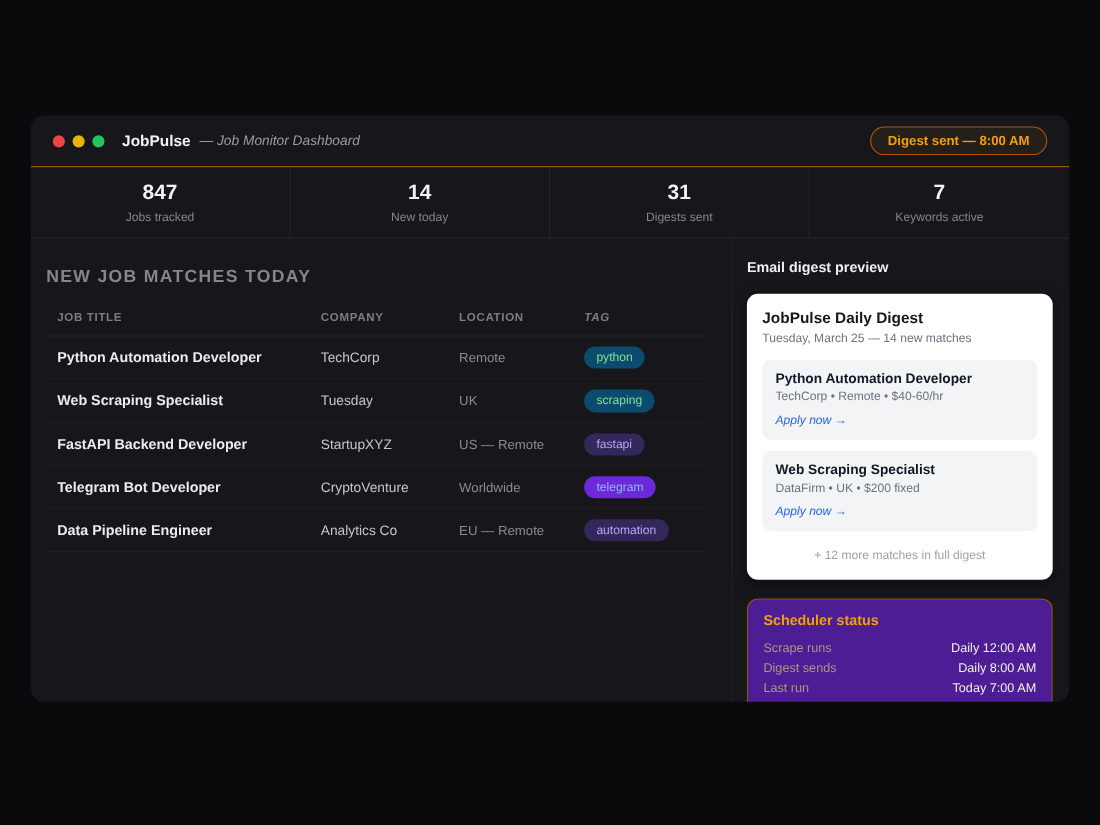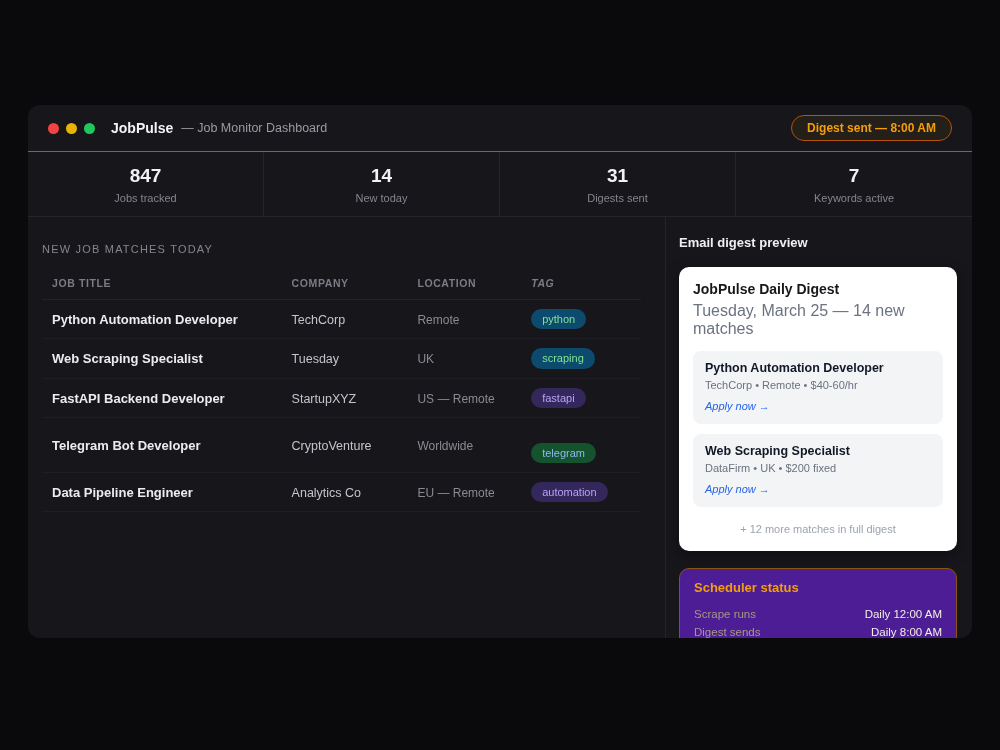--- a/index.html
+++ b/index.html
@@ -24,21 +24,21 @@
     display: flex; align-items: center;
     padding: 0 20px;
     border-bottom: 1px solid #a16207;
   }
   .lights { display: flex; gap: 7px; }
   .light { width: 11px; height: 11px; border-radius: 50%; display: inline-block; }
   .light.red { background: #ef4444; }
   .light.yellow { background: #eab308; }
   .light.green { background: #22c55e; }
   .app-name { font-size: 14px; font-weight: bold; color: #f4f4f6; margin-left: 16px; }
-  .app-subtitle { font-size: 12.5px; color: #9b9ba3; margin-left: 8px; }
+  .app-subtitle { font-size: 12.5px; color: #9b9ba3; margin-left: 8px; font-style: italic; }
   .titlebar-spacer { flex: 1; }
   .digest-badge {
     border: 1px solid #b45309;
     color: #f59e0b;
     background: rgba(245, 158, 11, 0.07);
     font-size: 12px; font-weight: bold;
     padding: 5px 15px; border-radius: 999px;
     white-space: nowrap;
   }
   
@@ -51,22 +51,22 @@
     display: flex; flex-direction: column; align-items: center; justify-content: center;
     gap: 5px; border-right: 1px solid #242429;
   }
   .stat:last-child { border-right: none; }
   .stat-value { font-size: 19px; font-weight: bold; color: #f2f2f5; }
   .stat-label { font-size: 11px; color: #85858d; }
   
   .content { flex: 1; display: flex; min-height: 0; }
   .main { flex: 1; padding: 16px 24px 16px 14px; min-width: 0; }
   .section-title {
-    font-size: 11px; color: #85858d; letter-spacing: 1.2px;
-    font-weight: normal; margin: 10px 0 14px 0;
+    font-size: 16px; color: #85858d; letter-spacing: 1.2px;
+    font-weight: bold; margin: 10px 0 14px 0;
   }
   table.jobs { width: 100%; border-collapse: collapse; }
   table.jobs th {
     text-align: left; font-size: 10.5px; color: #7c7c85;
     font-weight: bold; letter-spacing: 0.6px;
     padding: 8px 6px 10px 10px; border-bottom: 1px solid #222228;
   }
   table.jobs td {
     padding: 9px 6px 9px 10px; border-bottom: 1px solid #1e1e24;
     vertical-align: middle;
@@ -77,35 +77,35 @@
   .col-tag { width: 20%; font-style: italic; }
   .job-title { font-size: 13px; font-weight: bold; color: #ececf0; }
   .job-company { font-size: 12.5px; color: #c4c4cc; }
   .job-location { font-size: 12px; color: #8a8a92; }
   .tag {
     display: inline-block; font-size: 11px; padding: 3px 11px;
     border-radius: 999px; line-height: 1.3;
   }
   .tag.green { background: #0c4a6e; color: #7ee394; }
   .tag.purple { background: #34275c; color: #b7a4f5; }
-  .tag.blue { background: #14532d; color: #8abaf0; margin-top: 16px; }
+  .tag.blue { background: #6d28d9; color: #8abaf0; }
   
   .panel {
     width: 307px; flex: 0 0 307px;
     border-left: 1px solid #242429;
     padding: 16px 15px 16px 13px;
   }
   .panel-heading { font-size: 13px; font-weight: bold; color: #f0f0f3; margin: 2px 0 17px 0; }
   .digest-card {
     background: #ffffff; border-radius: 10px;
     padding: 14px 14px 10px 14px;
     box-shadow: 0 4px 14px rgba(0,0,0,0.35);
   }
   .digest-title { font-size: 14px; font-weight: bold; color: #17181c; }
-  .digest-subtitle { font-size: 16px; color: #6b7280; margin: 5px 0 13px 0; }
+  .digest-subtitle { font-size: 11px; color: #6b7280; margin: 5px 0 13px 0; }
   .digest-item {
     background: #f3f4f6; border-radius: 8px;
     padding: 10px 12px; margin-bottom: 10px;
   }
   .digest-item-title { font-size: 12.5px; font-weight: bold; color: #111827; }
   .digest-item-meta { font-size: 11px; color: #6b7280; margin: 4px 0 5px 0; }
   .digest-item-link { font-size: 11px; color: #2563eb; text-decoration: none; display: inline-block; font-style: italic; }
   .digest-footer { font-size: 11px; color: #9ca3af; text-align: center; padding: 6px 0 6px 0; }
   
   .scheduler-card {

